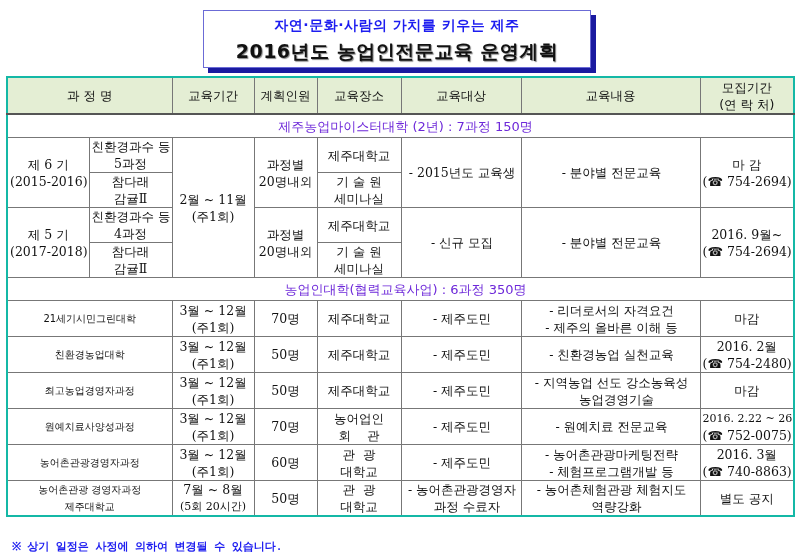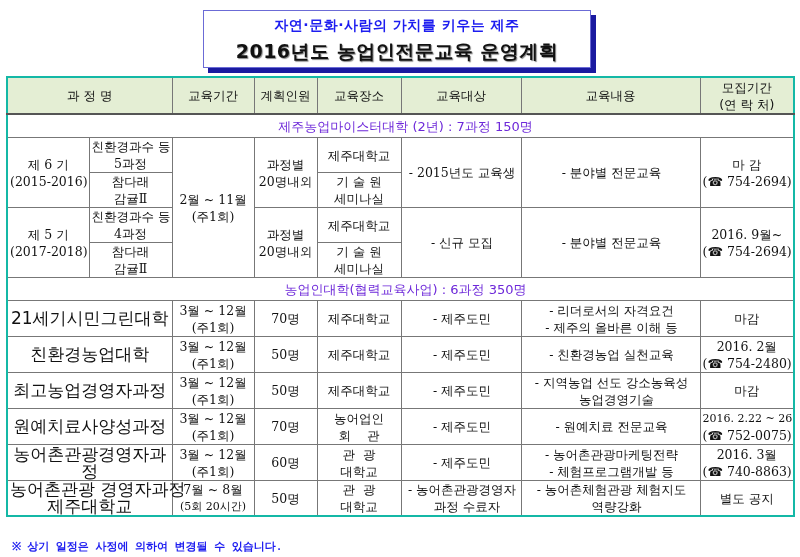--- a/index.html
+++ b/index.html
@@ -23,21 +23,21 @@
     }
     table.plan td, table.plan th {
       border:1px solid #777; padding:0 2px; text-align:center; vertical-align:middle;
       line-height:17px; font-weight:normal;
     }
     table.plan th { background:#e4eed4; font-family:"DejaVu Sans","Liberation Sans",sans-serif; font-size:12.5px; }
     tr.head th { height:35px; border-bottom:2px solid #555; }
     td.section { text-align:center; color:#6d28d9; font-size:13px;
       font-family:"DejaVu Sans","Liberation Sans",sans-serif; padding-left:12px !important; height:22px; }
     td.left { text-align:center; padding-left:4px !important; }
-    .bold-name { font-family:"DejaVu Sans","Liberation Sans",sans-serif; font-weight:bold; font-size:17px;margin-top:32px; }
+    .bold-name { font-family:"DejaVu Sans","Liberation Sans",sans-serif; font-weight:bold; font-size:10px;margin-top:32px; }
     .line { display:block; white-space:nowrap; }
     .note { position:absolute; left:12px; top:538px; color:#1d1df0; font-weight:bold;
       font-family:Liberation Mono, monospace; font-size:11px; }
     .note .mark { color:#1d1df0; margin-right:6px; }
   </style>
 </head>
 <body>
 
 <div class="title-box">
   <div class="title-sub">자연·문화·사람의 가치를 키우는 제주</div>

